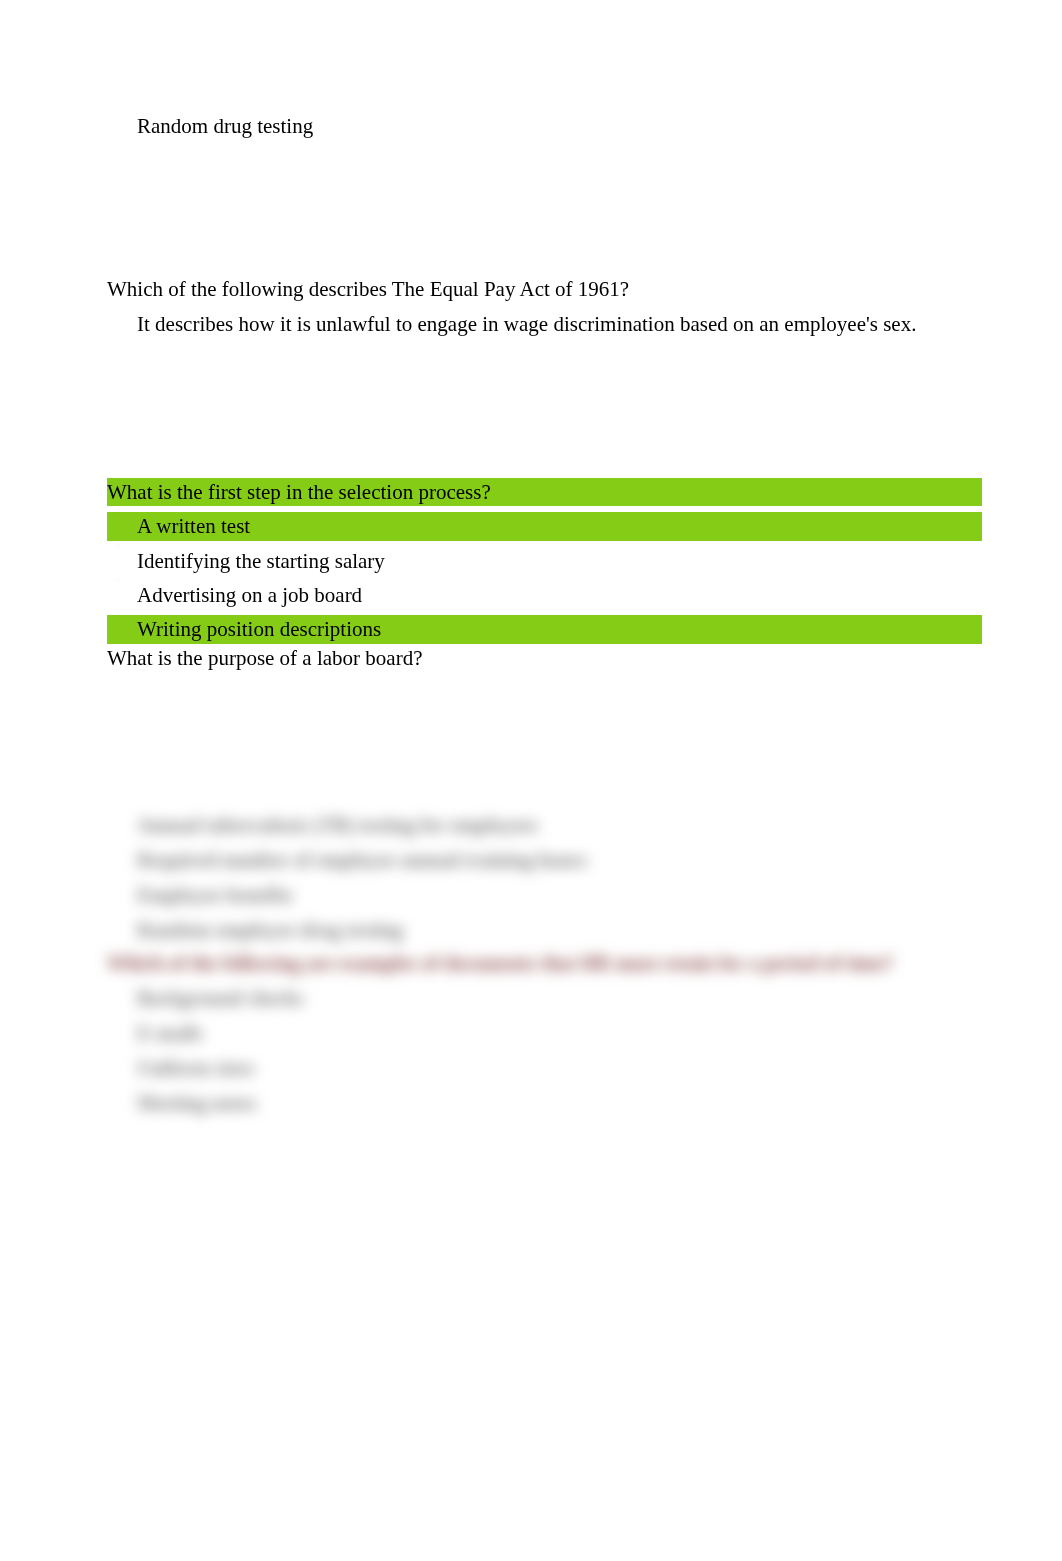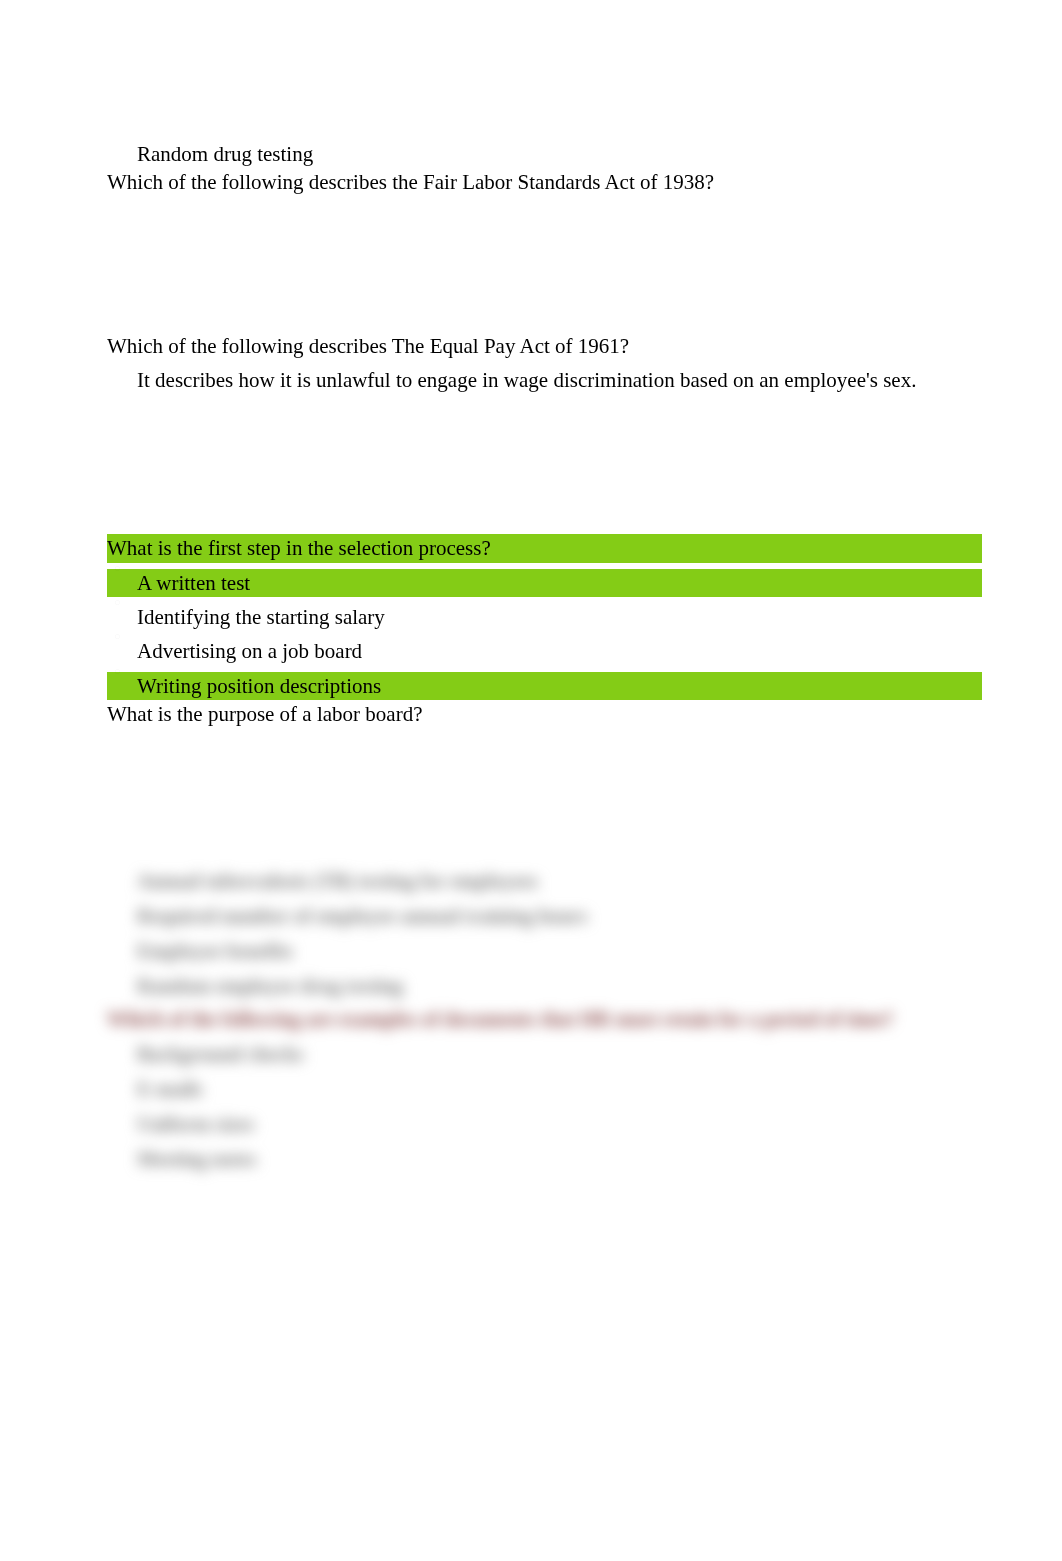--- a/index.html
+++ b/index.html
@@ -14,21 +14,20 @@
       font-family: Georgia, 'Times New Roman', serif;
       font-size: 21px;
       color: #000000;
       line-height: 1.35;
       position: relative;
     }
     .content {
       padding-top: 112px;
       padding-left: 107px;
       padding-right: 80px;
-      margin-top: 28px;
     }
     .indent {
       padding-left: 30px;
     }
     .question {
       margin-top: 0;
     }
     .gap-large {
       height: 135px;
     }
@@ -79,21 +78,20 @@
     .hl-row {
       background: #84cc16;
     }
   </style>
 </head>
 <body>
 
 <div class="content">
 
   <div class="indent">Random drug testing</div>
-  <div class="question">Which of the following describes the Fair Labor Standards Act of 1938?</div>
 
   <div class="gap-large"></div>
 
   <div class="question">Which of the following describes The Equal Pay Act of 1961?</div>
   <div class="gap-medium" style="height:6px"></div>
   <div class="indent">It describes how it is unlawful to engage in wage discrimination based on an employee's sex.</div>
 
   <div class="gap-huge"></div>
 
   <div class="question hl-row">What is the first step in the selection process?</div>

